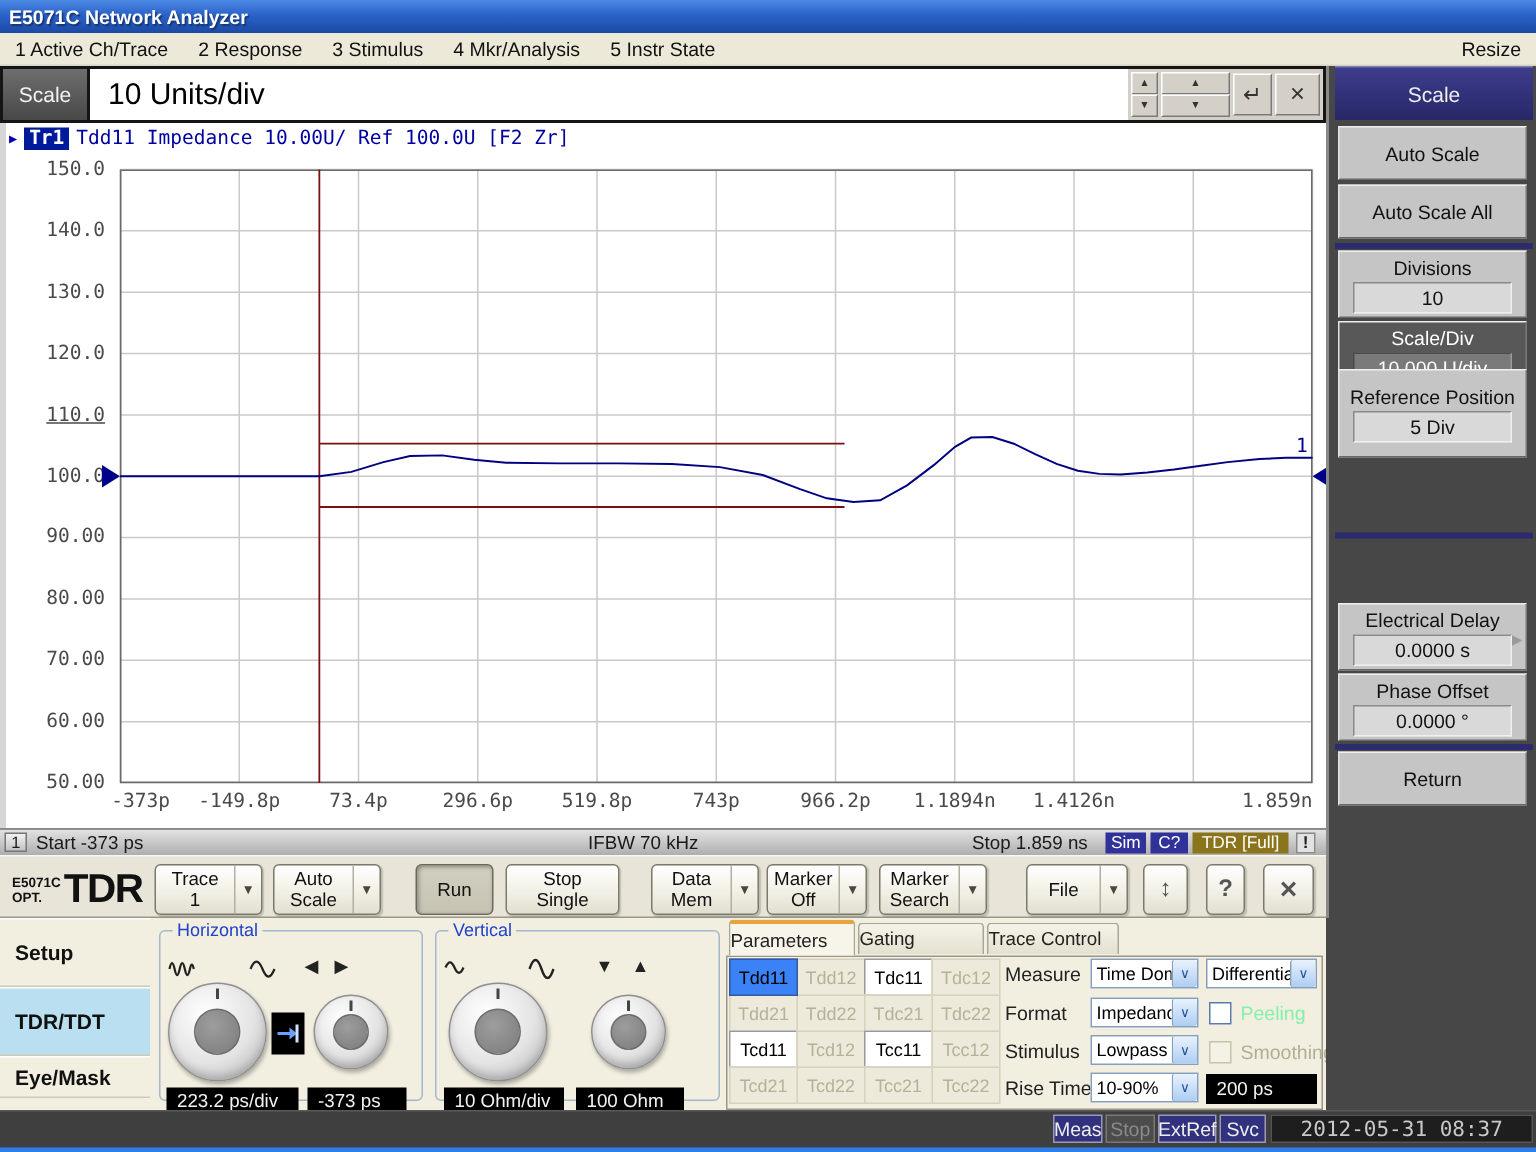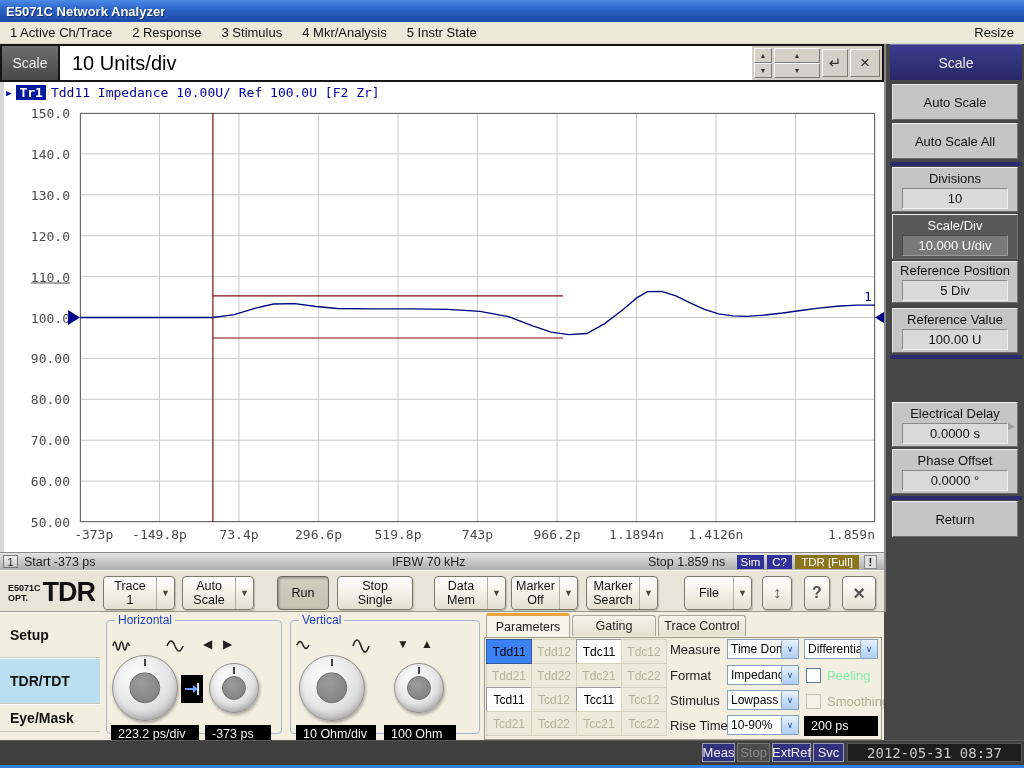--- a/index.html
+++ b/index.html
@@ -75,21 +75,21 @@
   .group{border:1px solid #a3b8cc;border-radius:4px;}
   .glabel{position:absolute;top:-8px;left:8px;background:#f2efe0;color:#2043c8;font-size:12px;padding:0 3px;}
   .knob{border-radius:50%;background:radial-gradient(circle at 38% 32%,#ffffff,#e3e3e3 55%,#bdbdbd 85%,#a8a8a8);border:1px solid #8f8f8f;box-shadow:inset 0 -3px 5px rgba(0,0,0,.15),1px 2px 3px rgba(0,0,0,.3);}
   .knob::after{content:"";position:absolute;left:50%;top:50%;transform:translate(-50%,-50%);width:46%;height:46%;border-radius:50%;background:radial-gradient(circle at 40% 35%,#9d9d9d,#7b7b7b);border:1px solid #6b6b6b;}
   .knob::before{content:"";position:absolute;left:50%;top:3px;transform:translateX(-50%);width:2px;height:7px;background:#444;}
   .readout{background:#000;color:#f2f2f2;font-size:12.5px;display:flex;align-items:center;padding-left:7px;height:18px;}
   .kicon{color:#222;font-size:12px;}
   .tabarrowbox{width:22px;height:28px;background:#000;display:flex;align-items:center;justify-content:center;}
 
   
-  .ptab{top:3px;height:21px;background:linear-gradient(#f5f3e8,#e4e1d0);border:1px solid #a8a698;border-bottom:none;border-radius:3px 3px 0 0;display:flex;align-items:center;justify-content:center;font-size:12.5px;color:#222;}
+  .ptab{top:3px;height:21px;background:linear-gradient(#f5f3e8,#e4e1d0);border:1px solid #a8a698;border-bottom:none;border-radius:3px 3px 0 0;display:flex;align-items:center;font-size:12.5px;color:#222;}
   .ptab.active{background:#f7f5ea;border-top:3px solid #e8a33d;height:24px;top:1px;z-index:2;}
   .pcontent{left:484px;top:637px;width:398px;height:103px;border:1px solid #9a9888;background:#f2efe0;}
   .matrix{left:486px;top:639px;display:grid;grid-template-columns:repeat(4,45px);grid-auto-rows:24px;}
   .mcell{background:#fff;border:1px solid #999;margin:0 -1px -1px 0;color:#000;font-size:12px;display:flex;align-items:center;justify-content:center;}
   .mcell[data-state="selected"]{background:#3b82f6;border-color:#35599c;z-index:1;}
   .mcell[data-state="disabled"]{background:#edeadb;color:#b6b199;border-color:#d6d2bd;}
   .flabel{font-size:13px;color:#222;}
   .dd{height:20px;background:#fff;border:1px solid #86a0bc;display:flex;}
   .ddval{flex:1;font-size:12px;padding:2px 0 0 3px;white-space:nowrap;overflow:hidden;}
   .ddarr{width:16px;background:linear-gradient(#e8f2fd,#aecdf2);border-left:1px solid #86a0bc;color:#1e4f9c;font-size:9px;display:flex;align-items:center;justify-content:center;border-radius:2px;}
@@ -230,27 +230,23 @@
   </div>
   <div class="abs sbsep" style="top:118px"></div>
   <div class="abs sbtn" style="top:123px;height:45px">
     <span>Divisions</span>
     <span class="sval">10</span>
   </div>
   <div class="abs sbtn sel" style="top:170px;height:45px">
     <span>Scale/Div</span>
     <span class="sval">10.000 U/div</span>
   </div>
-  <div class="abs sbtn" style="top:217px;height:42px">
+  <div class="abs sbtn" style="top:202px;height:59px">
     <span>Reference Position</span>
     <span class="sval">5 Div</span>
-  </div>
-  <div class="abs sbtn" style="top:264px;height:45px">
-    <span>Reference Value</span>
-    <span class="sval">100.00 U</span>
   </div>
   <div class="abs sbsep" style="top:311px"></div>
   <div class="abs sbtn" style="top:358px;height:45px">
     <span>Electrical Delay</span>
     <span class="sval">0.0000 s</span>
     <span class="subarrow">▶</span>
   </div>
   <div class="abs sbtn" style="top:405px;height:45px">
     <span>Phase Offset</span>
     <span class="sval">0.0000 °</span>

